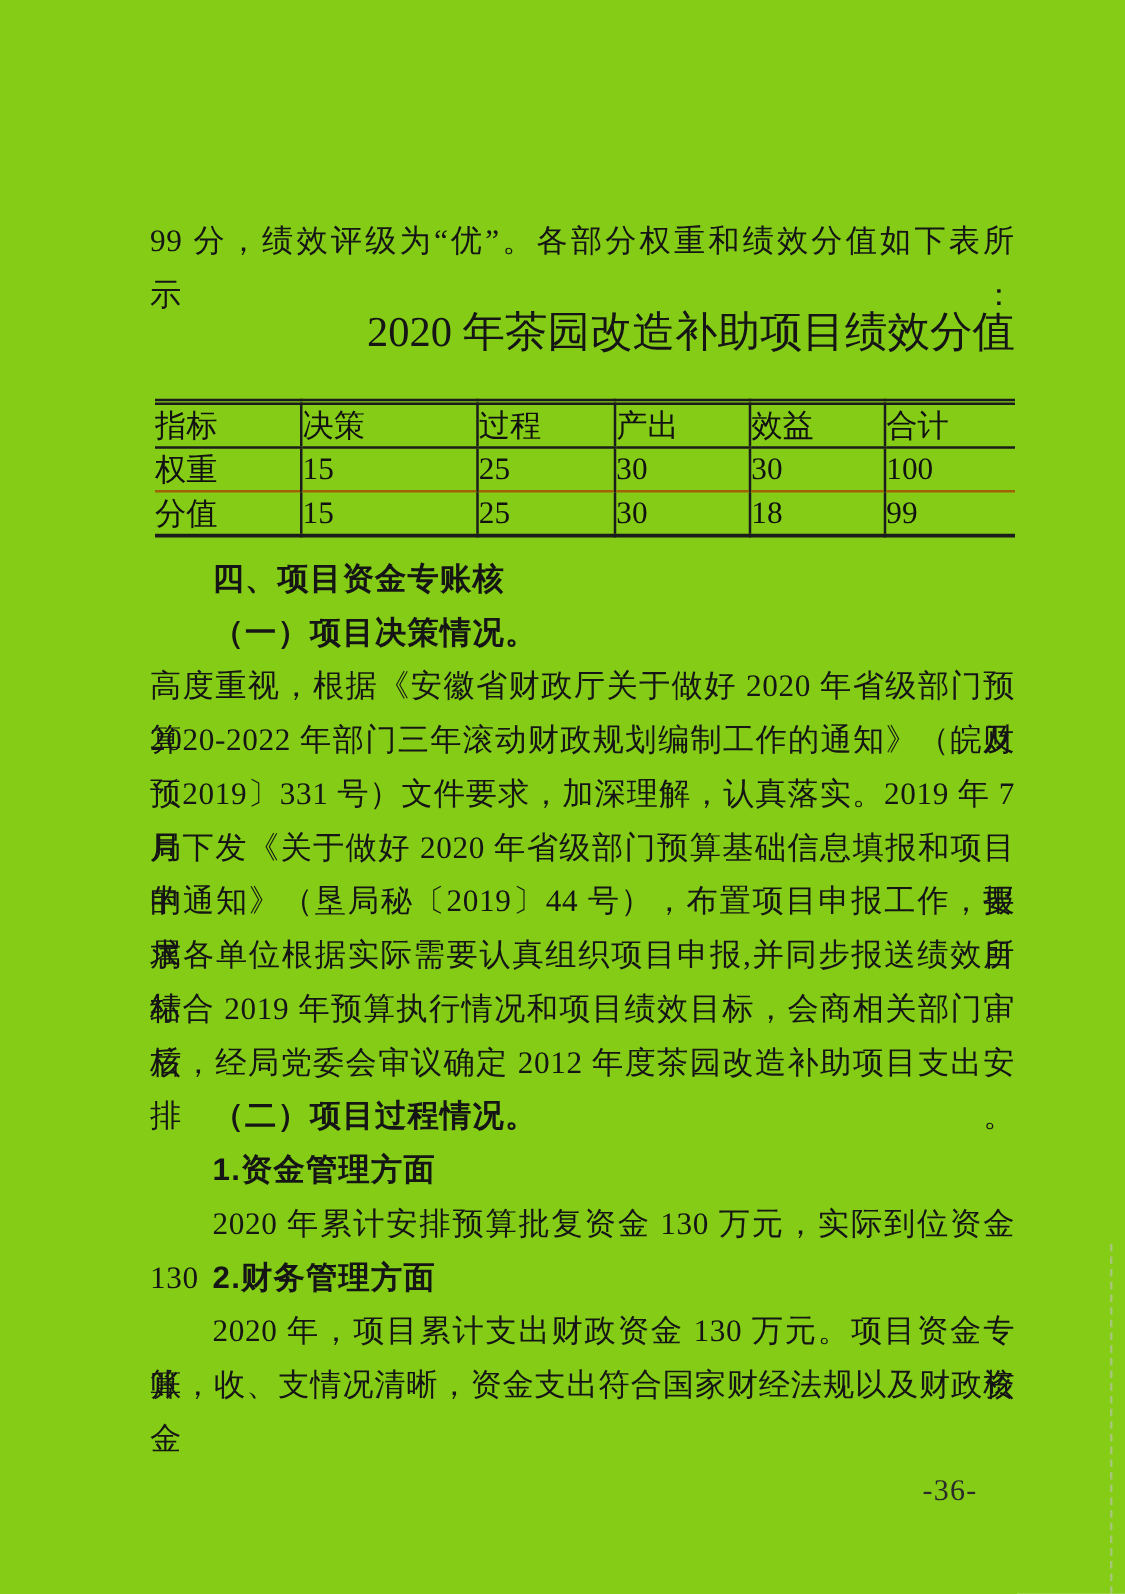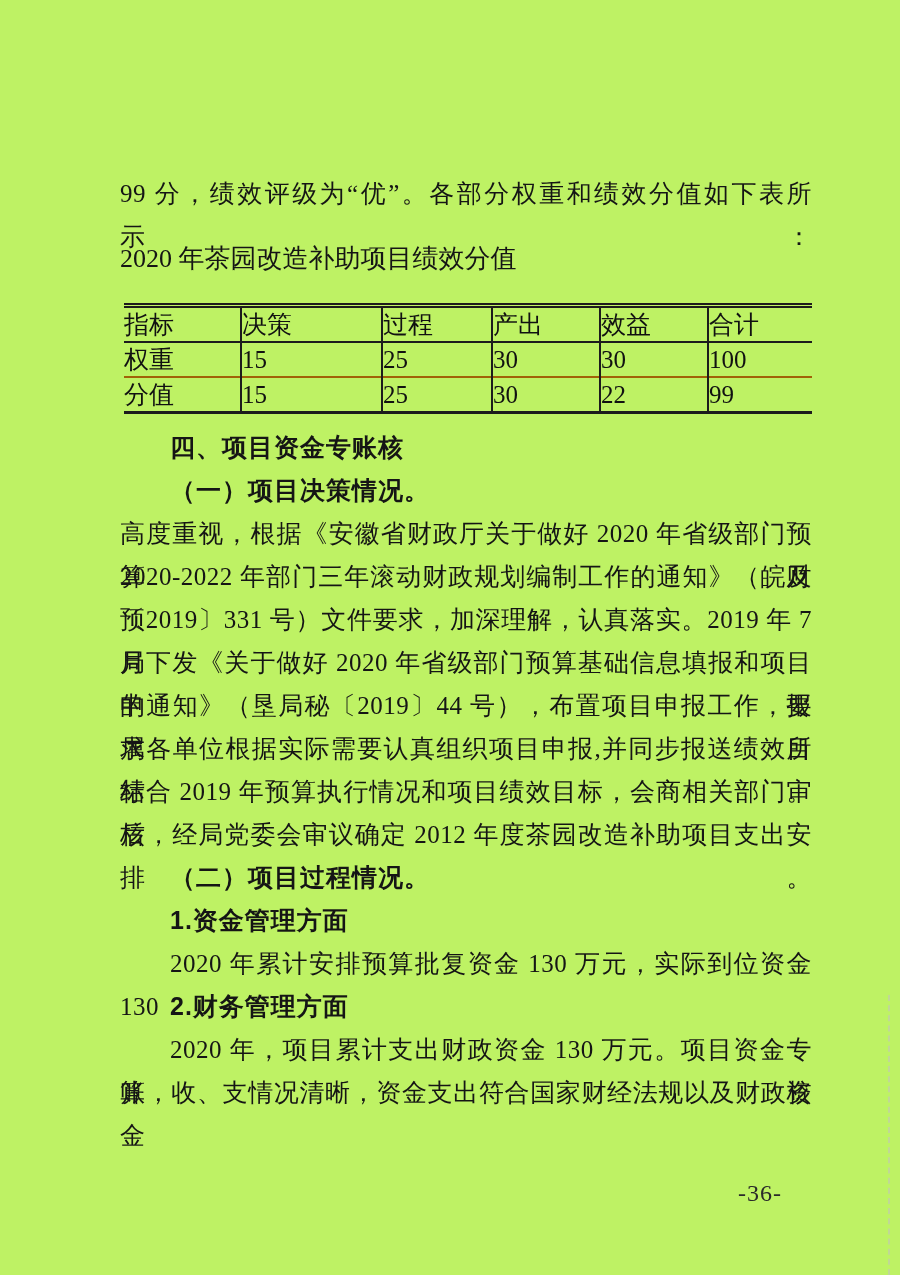--- a/index.html
+++ b/index.html
@@ -6,21 +6,21 @@
   body{
     width:900px;height:1275px;
     background:#ffffff;
     font-family:"Liberation Serif","DejaVu Serif",serif;
     color:#151515;
     -webkit-font-smoothing:antialiased;
   }
   .page{
     position:relative;
     width:900px;height:1275px;
-    background:#bef264;
+    background:#84cc16;
     overflow:hidden;
   }
   .content{
     position:absolute;
     top:172px;left:120px;width:692px;
   }
   .line{
     margin:0;
     height:43px;
     line-height:43px;
@@ -35,22 +35,22 @@
     -moz-text-align-last:justify;
   }
   .indent{ text-indent:50px; }
   .bold{
     font-weight:700;
     font-family:"Liberation Sans","DejaVu Sans",sans-serif;
     letter-spacing:1px;
   }
   .title-line{
     height:36px;line-height:36px;
-    text-align:left;
-    font-size:26px;
+    text-align:right;
+    font-size:34px;
     white-space:nowrap;
   }
   table.score-table{
     border-collapse:collapse;
     table-layout:fixed;
     width:688px;
     margin:0 0 12px 4px;
     font-size:25px;
     color:#111;
     border-top:5px double #1c1c1c;
@@ -118,21 +118,21 @@
           <td>25</td>
           <td>30</td>
           <td>30</td>
           <td>100</td>
         </tr>
         <tr>
           <td>分值</td>
           <td>15</td>
           <td>25</td>
           <td>30</td>
-          <td>22</td>
+          <td>18</td>
           <td>99</td>
         </tr>
       </tbody>
     </table>
 
     <p class="line bold indent">四、项目资金专账核</p>
     <p class="line bold indent">（一）项目决策情况。</p>
     <p class="line j">高度重视，根据《安徽省财政厅关于做好 2020 年省级部门预算及</p>
     <p class="line j">2020-2022 年部门三年滚动财政规划编制工作的通知》（皖财预</p>
     <p class="line j">〔2019〕331 号）文件要求，加深理解，认真落实。2019 年 7 月</p>

